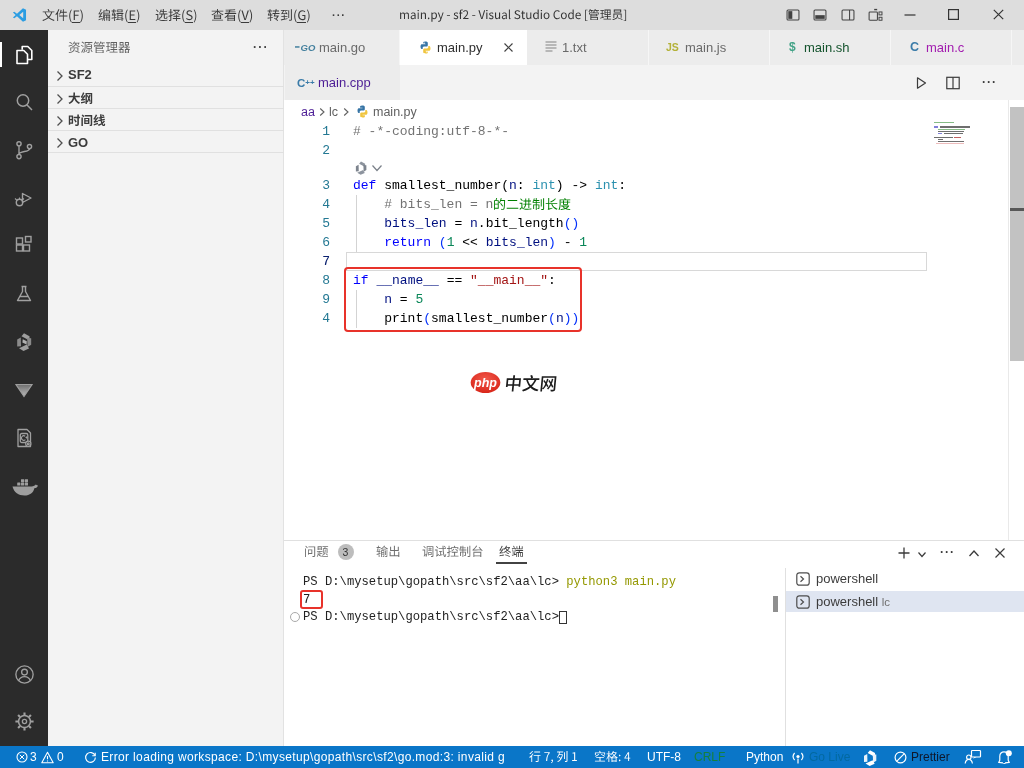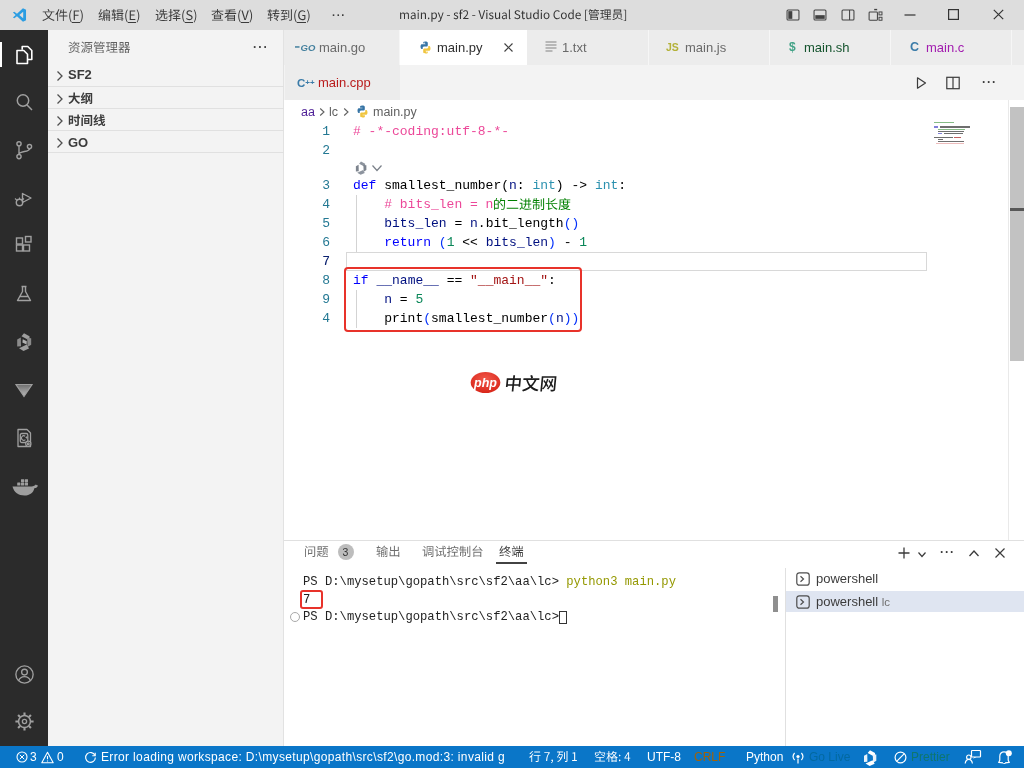--- a/index.html
+++ b/index.html
@@ -1,21 +1,21 @@
 <!DOCTYPE html>
 <html><head><meta charset="utf-8"><style>
 *{margin:0;padding:0;box-sizing:border-box}
 html,body{width:1024px;height:768px;overflow:hidden}
 body{font-family:"Liberation Sans",sans-serif;position:relative;background:#fff}
 .ab{position:absolute}
 svg.ck{position:absolute;overflow:visible}
 .cl{position:absolute;left:353px;font:13px/19px "Liberation Mono",monospace;white-space:pre;color:#000}
 .ln{position:absolute;left:295px;width:35px;text-align:right;font:13px/19px "Liberation Mono",monospace;color:#237893}
 .tl{position:absolute;left:303px;font:12.2px/18px "Liberation Mono",monospace;white-space:pre;color:#222}
-.kw{color:#0000ff}.str{color:#a31515}.num{color:#098658}.vr{color:#001080}.ty{color:#2b91af}.br{color:#0431fa}.cm{color:#ec4899}
+.kw{color:#0000ff}.str{color:#a31515}.num{color:#098658}.vr{color:#001080}.ty{color:#2b91af}.br{color:#0431fa}.cm{color:#737373}
 </style></head><body>
 
 <div class="ab" style="left:0;top:0;width:1024px;height:30px;background:#dddddd"></div>
 <svg class="ab" style="left:11px;top:6.5px" width="17" height="16" viewBox="0 0 24 24">
     <path fill="#2b9de2" d="M17.2 1.8 8.2 10.3 4.2 7.2 2.2 8.2 6.2 12 2.2 15.8 4.2 16.8 8.2 13.7 17.2 22.2 21.8 20 21.8 4z"></path>
     <path fill="#dddddd" d="M17.5 7 11.7 12 17.5 17z"></path>
   </svg>
 <svg class="ck" style="left:42px;top:7.4px" width="46" height="17" viewBox="0 -13 46 17">
     <path fill="#3c3c3c" d="M9.4 -8.2 10.4 -7.9Q9.6 -5.5 8.3 -3.8Q7.0 -2.1 5.2 -0.9Q3.4 0.2 1.1 1.0Q1.0 0.9 0.9 0.7Q0.8 0.5 0.7 0.4Q0.6 0.2 0.5 0.1Q2.8 -0.6 4.5 -1.7Q6.3 -2.8 7.5 -4.4Q8.7 -6.0 9.4 -8.2ZM3.5 -8.1Q4.3 -6.1 5.5 -4.5Q6.8 -2.8 8.5 -1.7Q10.3 -0.5 12.6 0.0Q12.5 0.2 12.3 0.3Q12.2 0.5 12.1 0.6Q12.0 0.8 11.9 1.0Q9.6 0.3 7.8 -0.9Q6.0 -2.1 4.7 -3.9Q3.4 -5.7 2.6 -7.8ZM0.7 -8.6H12.4V-7.7H0.7ZM5.5 -10.7 6.5 -11.0Q6.8 -10.5 7.1 -10.0Q7.4 -9.4 7.5 -9.0L6.5 -8.7Q6.3 -9.1 6.1 -9.6Q5.8 -10.2 5.5 -10.7Z M20.9 -10.8H21.8V1.0H20.9ZM18.6 -10.3 19.6 -10.1Q19.4 -9.2 19.1 -8.3Q18.9 -7.4 18.5 -6.7Q18.2 -5.9 17.8 -5.3Q17.8 -5.4 17.6 -5.5Q17.5 -5.6 17.3 -5.7Q17.1 -5.8 17.0 -5.8Q17.4 -6.3 17.7 -7.1Q18.0 -7.8 18.2 -8.6Q18.5 -9.4 18.6 -10.3ZM18.7 -8.3H24.8V-7.3H18.5ZM17.1 -4.4H25.4V-3.5H17.1ZM16.5 -10.9 17.4 -10.6Q17.0 -9.5 16.5 -8.4Q15.9 -7.4 15.3 -6.4Q14.7 -5.5 14.0 -4.7Q13.9 -4.8 13.8 -5.0Q13.7 -5.2 13.6 -5.4Q13.5 -5.6 13.4 -5.7Q14.0 -6.3 14.6 -7.2Q15.2 -8.0 15.6 -8.9Q16.1 -9.9 16.5 -10.9ZM15.2 -7.5 16.1 -8.4 16.1 -8.4V1.0H15.2Z M29.1 2.6Q28.2 1.1 27.7 -0.5Q27.2 -2.1 27.2 -4.0Q27.2 -6.0 27.7 -7.6Q28.2 -9.2 29.1 -10.6L29.8 -10.3Q29.0 -8.9 28.6 -7.3Q28.2 -5.7 28.2 -4.0Q28.2 -2.4 28.6 -0.8Q29.0 0.8 29.8 2.2Z M31.7 0.0V-9.5H37.2V-8.5H32.9V-5.3H36.5V-4.3H32.9V0.0Z M38.9 2.6 38.1 2.2Q39.0 0.8 39.4 -0.8Q39.8 -2.4 39.8 -4.0Q39.8 -5.7 39.4 -7.3Q39.0 -8.9 38.1 -10.3L38.9 -10.6Q39.8 -9.2 40.3 -7.6Q40.8 -6.0 40.8 -4.0Q40.8 -2.1 40.3 -0.5Q39.8 1.1 38.9 2.6Z"></path>
   </svg>
@@ -217,21 +217,21 @@
 <div class="ab" style="left:685px;top:40px;font:13px/15px 'Liberation Sans';color:#6a6a6a">main.js</div>
 
 <div class="ab" style="left:789px;top:40px;font:700 12px/15px 'Liberation Sans';color:#42a286">$</div>
 <div class="ab" style="left:804px;top:40px;font:13px/15px 'Liberation Sans';color:#14532d">main.sh</div>
 
 <div class="ab" style="left:910px;top:40px;font:700 12.5px/15px 'Liberation Sans';color:#3a7ba8">C</div>
 <div class="ab" style="left:926px;top:40px;font:13px/15px 'Liberation Sans';color:#a21caf">main.c</div>
 
 <div class="ab" style="left:285px;top:65px;width:115px;height:35px;background:#ececec"></div>
 <div class="ab" style="left:297px;top:75px;font:700 11.5px/15px 'Liberation Sans';color:#3a7ba8">C<span style="font-size:8px;vertical-align:2px">++</span></div>
-<div class="ab" style="left:318px;top:75px;font:13px/15px 'Liberation Sans';color:#b91c1c">main.cpp</div>
+<div class="ab" style="left:318px;top:75px;font:13px/15px 'Liberation Sans';color:#4c1d95">main.cpp</div>
 
 <svg class="ab" style="left:913px;top:75px" width="16" height="16" viewBox="0 0 16 16" fill="none" stroke="#3b3b3b" stroke-width="1.2">
     <path d="M4.5 2.8 12.5 8 4.5 13.2z" stroke-linejoin="round"></path>
   </svg>
 <svg class="ab" style="left:945px;top:75px" width="16" height="16" viewBox="0 0 16 16" fill="none" stroke="#3b3b3b" stroke-width="1.2">
     <rect x="1.8" y="2.3" width="12.4" height="11.4"></rect>
     <line x1="8" y1="2.3" x2="8" y2="13.7"></line>
   </svg>
 <div class="ab" style="left:982px;top:75px;width:22px;height:16px;color:#3b3b3b;font:700 12px/14px 'Liberation Sans';letter-spacing:1px">···</div>
 
@@ -387,40 +387,40 @@
     <path d="M13.8 2.2 13.8 5.8 10.2 5.8" fill="none"></path>
   </svg>
 <div class="ab" style="left:101px;top:750px;width:408px;overflow:hidden;white-space:nowrap;font:12px/14px 'Liberation Sans';letter-spacing:0.35px;color:#fff">Error loading workspace: D:\mysetup\gopath\src\sf2\go.mod:3: invalid g</div>
 <svg class="ck" style="left:529px;top:747.5px" width="52" height="17" viewBox="0 -13 52 17">
     <path fill="#fff" d="M5.2 -9.4H11.1V-8.5H5.2ZM8.7 -5.8H9.6V-0.2Q9.6 0.2 9.5 0.4Q9.4 0.7 9.1 0.8Q8.8 0.9 8.3 0.9Q7.7 0.9 6.8 0.9Q6.8 0.7 6.7 0.5Q6.6 0.2 6.5 0.0Q7.0 0.1 7.4 0.1Q7.7 0.1 8.0 0.1Q8.3 0.1 8.4 0.1Q8.6 0.0 8.7 -0.0Q8.7 -0.1 8.7 -0.2ZM4.7 -6.0H11.5V-5.2H4.7ZM2.3 -5.1 3.1 -5.9 3.2 -5.9V1.0H2.3ZM3.7 -7.5 4.5 -7.2Q4.1 -6.4 3.5 -5.7Q2.9 -4.9 2.2 -4.3Q1.6 -3.6 0.9 -3.1Q0.9 -3.2 0.8 -3.3Q0.6 -3.5 0.5 -3.6Q0.4 -3.8 0.3 -3.9Q0.9 -4.3 1.5 -4.9Q2.2 -5.5 2.7 -6.2Q3.3 -6.8 3.7 -7.5ZM3.2 -10.1 4.1 -9.7Q3.7 -9.2 3.1 -8.7Q2.6 -8.1 2.1 -7.6Q1.5 -7.1 0.9 -6.7Q0.9 -6.8 0.8 -7.0Q0.7 -7.1 0.6 -7.3Q0.5 -7.4 0.4 -7.5Q0.9 -7.8 1.4 -8.3Q2.0 -8.7 2.4 -9.2Q2.9 -9.7 3.2 -10.1Z M17.1 0.0Q17.1 -1.3 17.3 -2.3Q17.4 -3.4 17.7 -4.3Q18.0 -5.2 18.4 -6.1Q18.9 -7.0 19.5 -7.9H15.3V-8.8H20.8V-8.1Q20.0 -7.1 19.5 -6.2Q19.0 -5.3 18.8 -4.4Q18.5 -3.4 18.4 -2.4Q18.3 -1.3 18.2 0.0Z M22.2 2.3 22.0 1.6Q22.5 1.4 22.9 1.0Q23.2 0.5 23.2 -0.0L23.1 -1.0L23.6 -0.2Q23.5 -0.1 23.3 -0.0Q23.2 0.0 23.1 0.0Q22.7 0.0 22.5 -0.2Q22.3 -0.4 22.3 -0.7Q22.3 -1.1 22.5 -1.3Q22.7 -1.5 23.1 -1.5Q23.5 -1.5 23.8 -1.2Q24.0 -0.8 24.0 -0.2Q24.0 0.6 23.5 1.3Q23.1 1.9 22.2 2.3Z M28.1 -9.4H34.2V-8.6H28.1ZM30.2 -9.1 31.0 -8.9Q30.8 -7.8 30.5 -6.8Q30.1 -5.8 29.7 -4.9Q29.2 -4.0 28.7 -3.3Q28.6 -3.4 28.5 -3.5Q28.4 -3.6 28.2 -3.7Q28.1 -3.9 28.0 -3.9Q28.5 -4.5 28.9 -5.3Q29.4 -6.2 29.7 -7.1Q30.0 -8.1 30.2 -9.1ZM30.1 -6.8H33.2V-5.9H29.9ZM33.0 -6.8H33.2L33.3 -6.8L33.9 -6.6Q33.6 -4.5 32.9 -3.0Q32.2 -1.5 31.2 -0.5Q30.1 0.5 28.9 1.0Q28.8 0.9 28.7 0.8Q28.6 0.6 28.5 0.5Q28.4 0.4 28.3 0.3Q29.5 -0.2 30.5 -1.1Q31.4 -2.0 32.1 -3.4Q32.7 -4.8 33.0 -6.6ZM29.5 -3.6 30.1 -4.3Q30.4 -4.1 30.8 -3.8Q31.2 -3.5 31.5 -3.2Q31.9 -3.0 32.1 -2.7L31.5 -2.0Q31.3 -2.2 31.0 -2.5Q30.7 -2.8 30.3 -3.1Q29.9 -3.4 29.5 -3.6ZM35.1 -8.7H36.0V-2.0H35.1ZM37.5 -10.0H38.5V-0.2Q38.5 0.2 38.3 0.4Q38.2 0.6 38.0 0.8Q37.7 0.9 37.3 0.9Q36.8 0.9 36.1 0.9Q36.1 0.7 36.0 0.5Q35.9 0.2 35.8 0.0Q36.3 0.1 36.7 0.1Q37.1 0.1 37.3 0.1Q37.4 0.0 37.5 -0.0Q37.5 -0.1 37.5 -0.2Z M43.1 0.0V-0.9H45.1V-7.5H43.5V-8.2Q44.1 -8.3 44.5 -8.4Q45.0 -8.6 45.3 -8.8H46.2V-0.9H47.9V0.0Z"></path>
   </svg>
 <svg class="ck" style="left:594px;top:747.5px" width="40" height="17" viewBox="0 -13 40 17">
     <path fill="#fff" d="M5.5 -3.6H6.5V0.1H5.5ZM0.9 -8.6H11.1V-6.2H10.2V-7.8H1.8V-5.9H0.9ZM2.2 -4.1H9.9V-3.3H2.2ZM0.9 -0.3H11.1V0.6H0.9ZM6.8 -6.4 7.3 -7.0Q7.8 -6.8 8.3 -6.5Q8.8 -6.3 9.3 -6.0Q9.8 -5.7 10.3 -5.5Q10.7 -5.2 11.0 -5.0L10.4 -4.3Q10.1 -4.5 9.7 -4.8Q9.3 -5.0 8.8 -5.3Q8.3 -5.6 7.7 -5.9Q7.2 -6.2 6.8 -6.4ZM4.6 -7.1 5.2 -6.5Q4.8 -6.1 4.2 -5.7Q3.6 -5.2 2.9 -4.9Q2.3 -4.5 1.6 -4.2L1.0 -5.0Q2.1 -5.3 3.0 -5.9Q3.9 -6.5 4.6 -7.1ZM5.1 -9.9 6.0 -10.2Q6.2 -9.8 6.5 -9.3Q6.7 -8.8 6.8 -8.4L5.9 -8.1Q5.7 -8.5 5.5 -9.0Q5.3 -9.5 5.1 -9.9Z M18.6 -8.8H22.0V-8.0H18.6ZM17.5 -3.4H22.6V0.9H21.7V-2.7H18.4V1.0H17.5ZM17.9 -0.4H22.2V0.4H17.9ZM19.0 -10.1 19.9 -9.9Q19.5 -9.1 19.1 -8.3Q18.6 -7.6 18.1 -6.9Q17.6 -6.3 17.1 -5.8Q17.0 -5.9 16.9 -6.0Q16.7 -6.1 16.6 -6.2Q16.5 -6.3 16.4 -6.4Q17.2 -7.1 17.9 -8.0Q18.6 -9.0 19.0 -10.1ZM21.8 -8.8H21.9L22.1 -8.8L22.7 -8.6Q22.3 -7.4 21.6 -6.5Q21.0 -5.6 20.2 -4.9Q19.4 -4.2 18.5 -3.6Q17.6 -3.1 16.6 -2.8Q16.5 -2.9 16.4 -3.1Q16.2 -3.4 16.1 -3.5Q17.0 -3.8 17.9 -4.3Q18.7 -4.7 19.5 -5.4Q20.3 -6.1 20.9 -6.9Q21.4 -7.7 21.8 -8.6ZM18.6 -8.2Q18.9 -7.3 19.6 -6.5Q20.4 -5.6 21.4 -4.9Q22.4 -4.2 23.7 -3.8Q23.6 -3.7 23.5 -3.6Q23.4 -3.4 23.3 -3.3Q23.2 -3.1 23.2 -3.0Q21.8 -3.5 20.8 -4.3Q19.8 -5.0 19.0 -5.9Q18.3 -6.9 17.9 -7.7ZM12.6 -7.5H16.8V-6.7H12.6ZM14.4 -10.1H15.3V0.9H14.4ZM14.4 -7.0 15.0 -6.8Q14.8 -6.1 14.6 -5.3Q14.4 -4.5 14.1 -3.8Q13.8 -3.0 13.5 -2.4Q13.1 -1.8 12.8 -1.3Q12.7 -1.5 12.6 -1.7Q12.5 -1.9 12.3 -2.1Q12.7 -2.5 13.0 -3.1Q13.3 -3.6 13.5 -4.3Q13.8 -5.0 14.0 -5.6Q14.3 -6.3 14.4 -7.0ZM15.2 -6.2Q15.3 -6.1 15.6 -5.8Q15.8 -5.5 16.0 -5.2Q16.3 -4.9 16.5 -4.7Q16.7 -4.4 16.8 -4.3L16.3 -3.6Q16.2 -3.8 16.0 -4.1Q15.8 -4.4 15.5 -4.7Q15.3 -5.0 15.1 -5.3Q14.9 -5.6 14.8 -5.8Z M25.7 -4.7Q25.3 -4.7 25.1 -4.9Q24.9 -5.1 24.9 -5.5Q24.9 -5.9 25.1 -6.1Q25.3 -6.4 25.7 -6.4Q26.0 -6.4 26.2 -6.1Q26.5 -5.9 26.5 -5.5Q26.5 -5.1 26.2 -4.9Q26.0 -4.7 25.7 -4.7ZM25.7 0.2Q25.3 0.2 25.1 -0.1Q24.9 -0.3 24.9 -0.7Q24.9 -1.1 25.1 -1.3Q25.3 -1.5 25.7 -1.5Q26.0 -1.5 26.2 -1.3Q26.5 -1.1 26.5 -0.7Q26.5 -0.3 26.2 -0.1Q26.0 0.2 25.7 0.2Z M34.1 0.0V-6.0Q34.1 -6.3 34.1 -6.8Q34.1 -7.3 34.2 -7.6H34.1Q34.0 -7.3 33.8 -7.0Q33.6 -6.6 33.4 -6.3L31.4 -3.3H36.3V-2.4H30.3V-3.1L33.9 -8.8H35.1V0.0Z"></path>
   </svg>
 <div class="ab" style="left:647px;top:750px;font:12px/14px 'Liberation Sans';color:#fff">UTF-8</div>
-<div class="ab" style="left:694px;top:750px;font:12px/14px 'Liberation Sans';color:#a16207">CRLF</div>
+<div class="ab" style="left:694px;top:750px;font:12px/14px 'Liberation Sans';color:#15803d">CRLF</div>
 <div class="ab" style="left:746px;top:750px;font:12px/14px 'Liberation Sans';color:#fff">Python</div>
 <svg class="ab" style="left:790px;top:750px" width="16" height="15" viewBox="0 0 16 15" fill="none" stroke="#fff" stroke-width="1.2">
     <circle cx="8" cy="6.5" r="1.6" fill="#fff" stroke="none"></circle>
     <path d="M4.6 10 A5.3 5.3 0 0 1 4.6 3 M11.4 3 A5.3 5.3 0 0 1 11.4 10"></path>
     <path d="M8 8.5 8 13.5"></path>
   </svg>
 <div class="ab" style="left:809px;top:750px;font:12px/14px 'Liberation Sans';color:#0369a1">Go Live</div>
 <svg class="ab" style="left:860px;top:748px" width="20" height="20" viewBox="0 0 24 24">
     <path fill="#fff" d="M12 2.6 18 5.9 18 10.7 9.2 6z"></path>
     <path fill="#e9f2fa" d="M19.6 7.9 19.6 15.2 15.6 17.6 15.3 7.7z"></path>
     <path fill="#fff" d="M17.6 18.9 11.6 21.6 6.7 18.6 15.2 14.6z"></path>
     <path fill="#e9f2fa" d="M4.8 16.9 4.8 9.3 8.7 7.2 8.9 16.6z"></path>
     <path fill="#0a76c8" d="M10.6 9 15 11.2 14.8 14.9 10.2 12.7z"></path>
   </svg>
 <svg class="ab" style="left:894px;top:750.5px" width="13" height="13" viewBox="0 0 13 13" fill="none" stroke="#fff" stroke-width="1.2">
     <circle cx="6.5" cy="6.5" r="5.4"></circle>
     <line x1="2.7" y1="10.3" x2="10.3" y2="2.7"></line>
   </svg>
-<div class="ab" style="left:911px;top:750px;font:12px/14px 'Liberation Sans';color:#0f766e">Prettier</div>
+<div class="ab" style="left:911px;top:750px;font:12px/14px 'Liberation Sans';color:#0f172a">Prettier</div>
 <svg class="ab" style="left:964px;top:749px" width="18" height="16" viewBox="0 0 18 16" fill="none" stroke="#fff" stroke-width="1.2">
     <rect x="7.5" y="1.5" width="9" height="6.5" rx="0.8"></rect>
     <path d="M10.5 8 9 9.8 12.5 8" stroke-width="0" fill="#fff"></path>
     <circle cx="4.8" cy="8.2" r="2.2"></circle>
     <path d="M1.2 14.5 C1.6 11.7 3 10.4 4.8 10.4 6.6 10.4 8 11.7 8.4 14.5"></path>
   </svg>
 <svg class="ab" style="left:996px;top:749px" width="17" height="17" viewBox="0 0 17 17" fill="none" stroke="#fff" stroke-width="1.2">
     <path d="M7 13.8 C4.5 13.8 2.8 13.4 2.8 13.4 L3.8 11.2 3.8 7.2 C3.8 4.5 5.6 2.8 8 2.8 10.4 2.8 12.2 4.5 12.2 7.2 L12.2 11.2 13.2 13.4 C13.2 13.4 11.5 13.8 9 13.8"></path>
     <path d="M6.8 14 A1.6 1.6 0 0 0 9.8 14" fill="#fff" stroke="none"></path>
     <circle cx="12.8" cy="4.2" r="3" fill="#fff" stroke="none"></circle>

